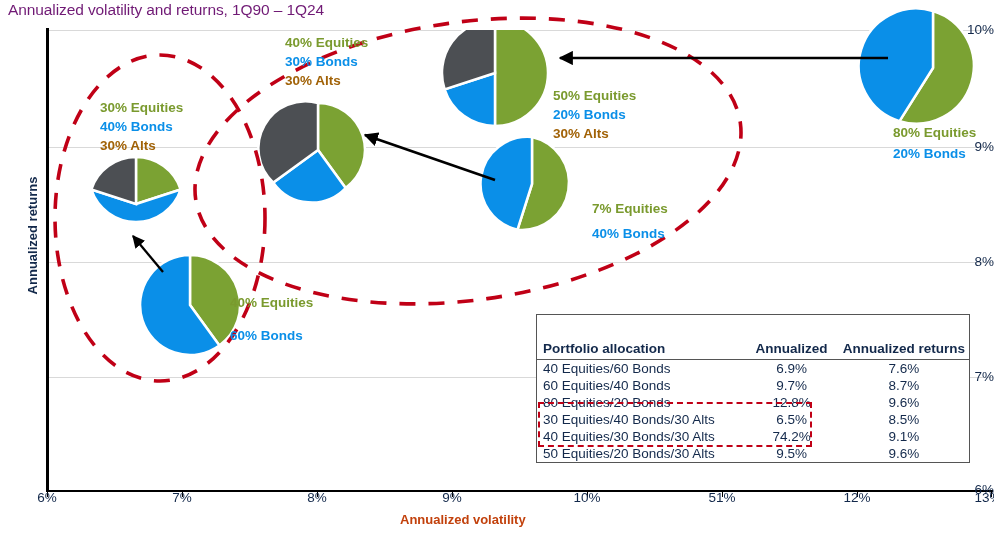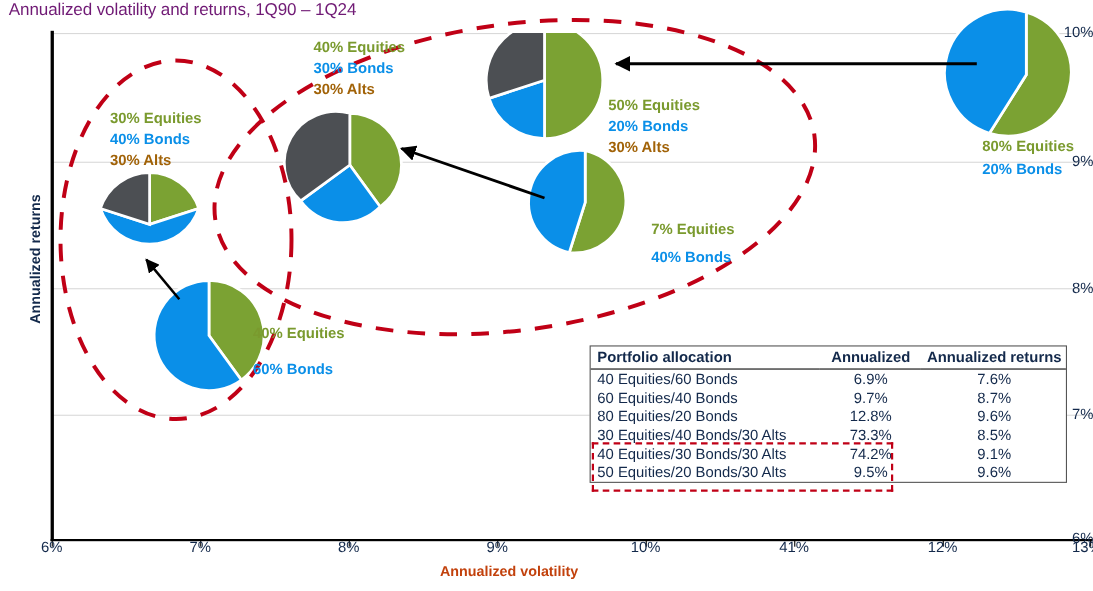--- a/index.html
+++ b/index.html
@@ -44,21 +44,21 @@
   .lbl.eq{color:#7a9a2e;}
   .lbl.bd{color:#0a8fe8;}
   .lbl.al{color:#a16207;}
 
   
   .tbl{
     position:absolute;left:536px;top:314px;width:432px;
     border:1.5px solid #555;background:#fff;
     font-size:13.5px;color:#13294b;
   }
-  .tbl table{border-collapse:collapse;width:100%;}
+  .tbl table{border-collapse:collapse;width:100%;margin-top:24px;}
   .tbl th{
     font-weight:bold;text-align:left;padding:2px 4px 3px 6px;
     border-bottom:1.5px solid #555;font-size:13.5px;white-space:nowrap;
   }
   .tbl td{padding:1px 4px 1px 6px;white-space:nowrap;font-size:13.5px;}
   .c-alloc{width:212px;}
   .c-vol{width:88px;text-align:center;}
   .c-ret{text-align:center;}
   .tbl th.c-vol,.tbl th.c-ret{text-align:center;}
 
@@ -97,21 +97,21 @@
   <div class="xtickmark" style="left:587px"></div>
   <div class="xtickmark" style="left:722px"></div>
   <div class="xtickmark" style="left:857px"></div>
   <div class="xtickmark" style="left:991px"></div>
 
   <div class="xtick" style="left:17px">6%</div>
   <div class="xtick" style="left:152px">7%</div>
   <div class="xtick" style="left:287px">8%</div>
   <div class="xtick" style="left:422px">9%</div>
   <div class="xtick" style="left:557px">10%</div>
-  <div class="xtick" style="left:692px">41%</div>
+  <div class="xtick" style="left:692px">51%</div>
   <div class="xtick" style="left:827px">12%</div>
   <div class="xtick" style="left:958px">13%</div>
 
   <div class="abs y-axis-title">Annualized returns</div>
   <div class="abs x-axis-title">Annualized volatility</div>
 
   <svg class="overlay" viewBox="0 0 994 537">
     <defs>
       <marker id="arrowhead" viewBox="0 0 10 10" refX="9" refY="5" markerWidth="5.5" markerHeight="5.5" orient="auto-start-reverse">
         <path d="M 0 0 L 10 5 L 0 10 z" fill="#000"></path>
@@ -204,21 +204,21 @@
           <td class="c-vol">9.7%</td>
           <td class="c-ret">8.7%</td>
         </tr>
         <tr>
           <td class="c-alloc">80 Equities/20 Bonds</td>
           <td class="c-vol">12.8%</td>
           <td class="c-ret">9.6%</td>
         </tr>
         <tr>
           <td class="c-alloc">30 Equities/40 Bonds/30 Alts</td>
-          <td class="c-vol">73.3%</td>
+          <td class="c-vol">6.5%</td>
           <td class="c-ret">8.5%</td>
         </tr>
         <tr>
           <td class="c-alloc">40 Equities/30 Bonds/30 Alts</td>
           <td class="c-vol">74.2%</td>
           <td class="c-ret">9.1%</td>
         </tr>
         <tr>
           <td class="c-alloc">50 Equities/20 Bonds/30 Alts</td>
           <td class="c-vol">9.5%</td>

